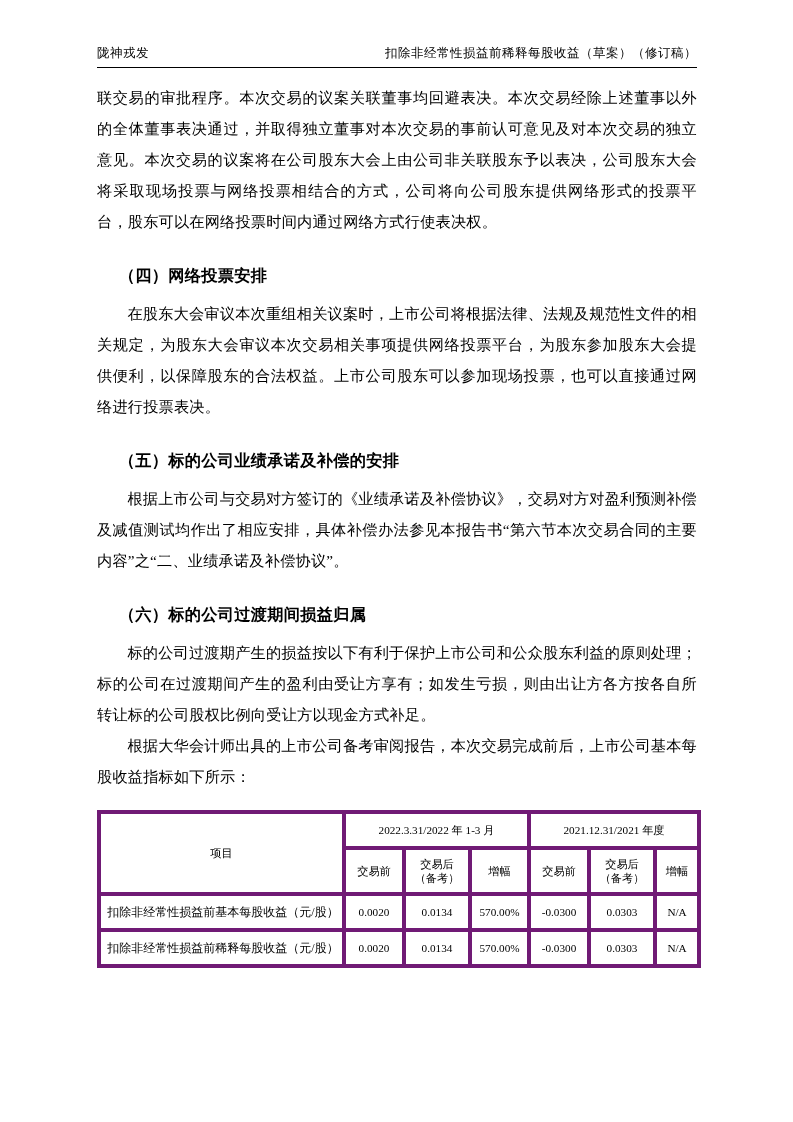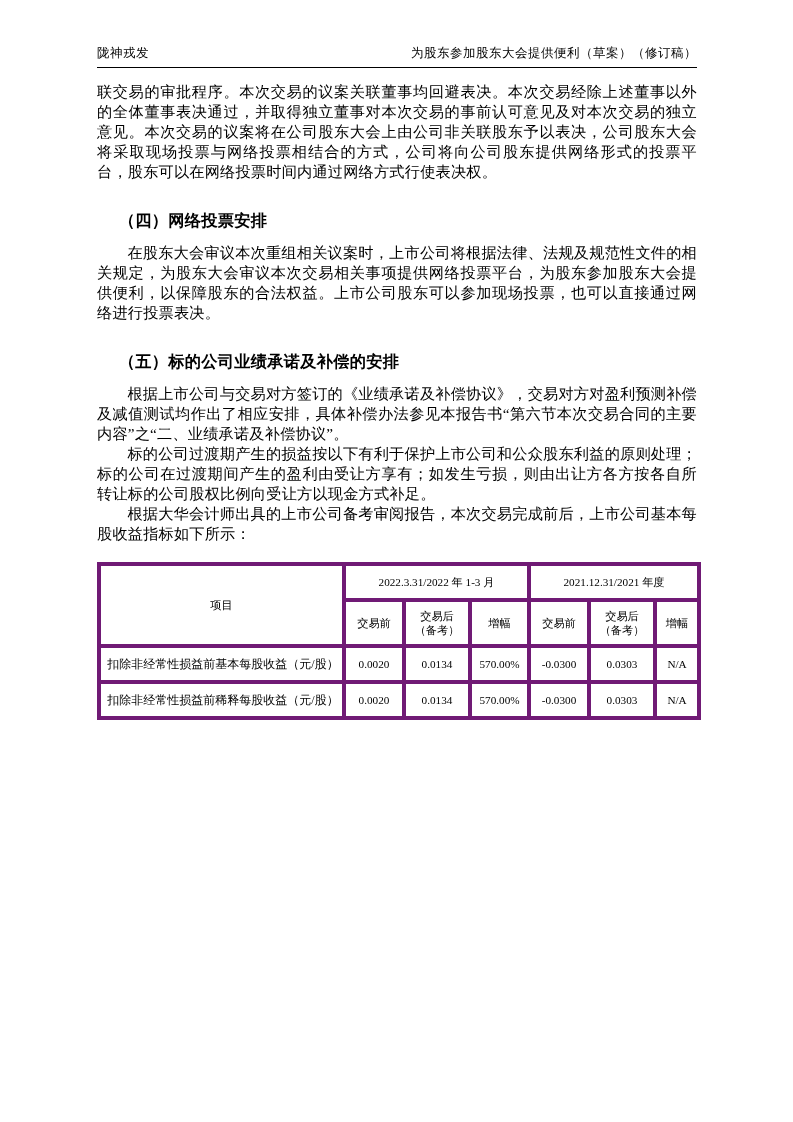--- a/index.html
+++ b/index.html
@@ -42,21 +42,21 @@
   .header .right {
     white-space: nowrap;
   }
   .header-rule {
     border-bottom: 1.1px solid #000;
     margin-bottom: 14px;
   }
   
   p.para {
     font-size: 15.2px;
-    line-height: 20px;
+    line-height: 31px;
     margin: 0 0 0 0;
     text-align: justify;
     text-justify: inter-ideograph;
     letter-spacing: 0.2px;
   }
   p.indent {
     text-indent: 2em;
   }
   h2.heading {
     font-size: 16.2px;
@@ -112,32 +112,33 @@
 </style>
 </head>
 <body>
 
 <div class="page">
 
   <div class="content">
 
     <div class="header">
       <span class="left">陇神戎发</span>
-      <span class="right">为股东参加股东大会提供便利（草案）（修订稿）</span>
+      <span class="right">扣除非经常性损益前稀释每股收益（草案）（修订稿）</span>
     </div>
     <div class="header-rule"></div>
 
     <p class="para">联交易的审批程序。本次交易的议案关联董事均回避表决。本次交易经除上述董事以外的全体董事表决通过，并取得独立董事对本次交易的事前认可意见及对本次交易的独立意见。本次交易的议案将在公司股东大会上由公司非关联股东予以表决，公司股东大会将采取现场投票与网络投票相结合的方式，公司将向公司股东提供网络形式的投票平台，股东可以在网络投票时间内通过网络方式行使表决权。</p>
 
     <h2 class="heading">（四）网络投票安排</h2>
     <p class="para indent">在股东大会审议本次重组相关议案时，上市公司将根据法律、法规及规范性文件的相关规定，为股东大会审议本次交易相关事项提供网络投票平台，为股东参加股东大会提供便利，以保障股东的合法权益。上市公司股东可以参加现场投票，也可以直接通过网络进行投票表决。</p>
 
     <h2 class="heading">（五）标的公司业绩承诺及补偿的安排</h2>
     <p class="para indent">根据上市公司与交易对方签订的《业绩承诺及补偿协议》，交易对方对盈利预测补偿及减值测试均作出了相应安排，具体补偿办法参见本报告书“第六节本次交易合同的主要内容”之“二、业绩承诺及补偿协议”。</p>
 
+    <h2 class="heading">（六）标的公司过渡期间损益归属</h2>
     <p class="para indent">标的公司过渡期产生的损益按以下有利于保护上市公司和公众股东利益的原则处理；标的公司在过渡期间产生的盈利由受让方享有；如发生亏损，则由出让方各方按各自所转让标的公司股权比例向受让方以现金方式补足。</p>
 
     <p class="para indent">根据大华会计师出具的上市公司备考审阅报告，本次交易完成前后，上市公司基本每股收益指标如下所示：</p>
 
     <div class="tbl-wrap">
       <table class="eps">
         <colgroup>
           <col style="width:245px">
           <col style="width:60px">
           <col style="width:66px">

